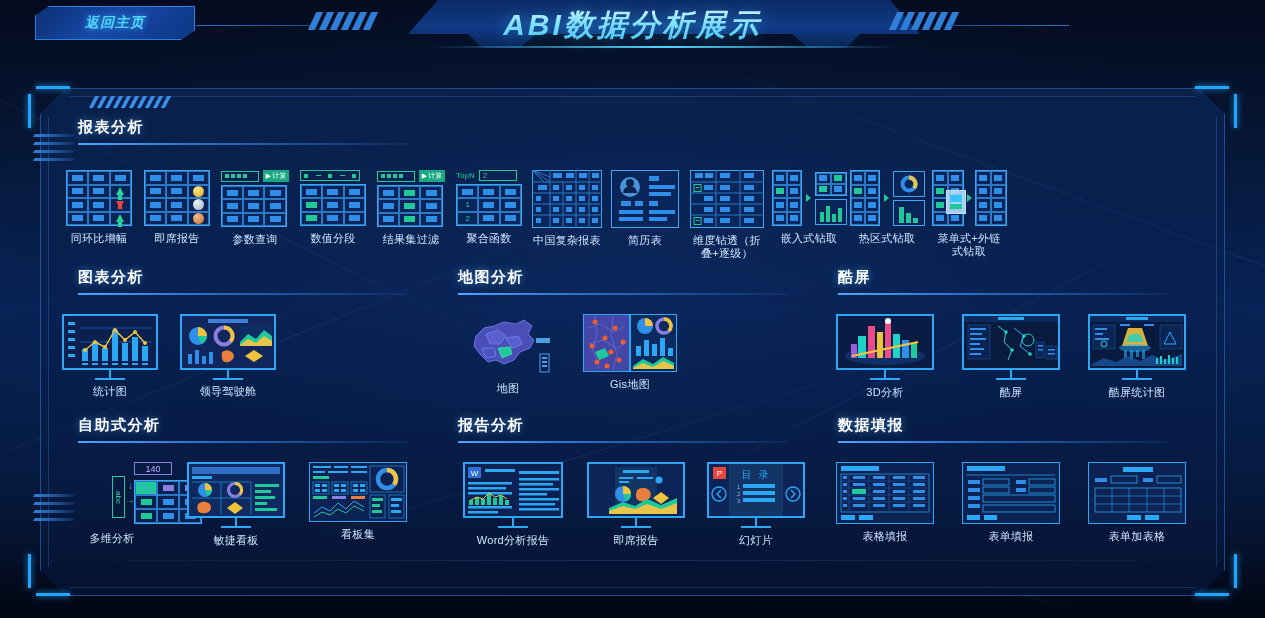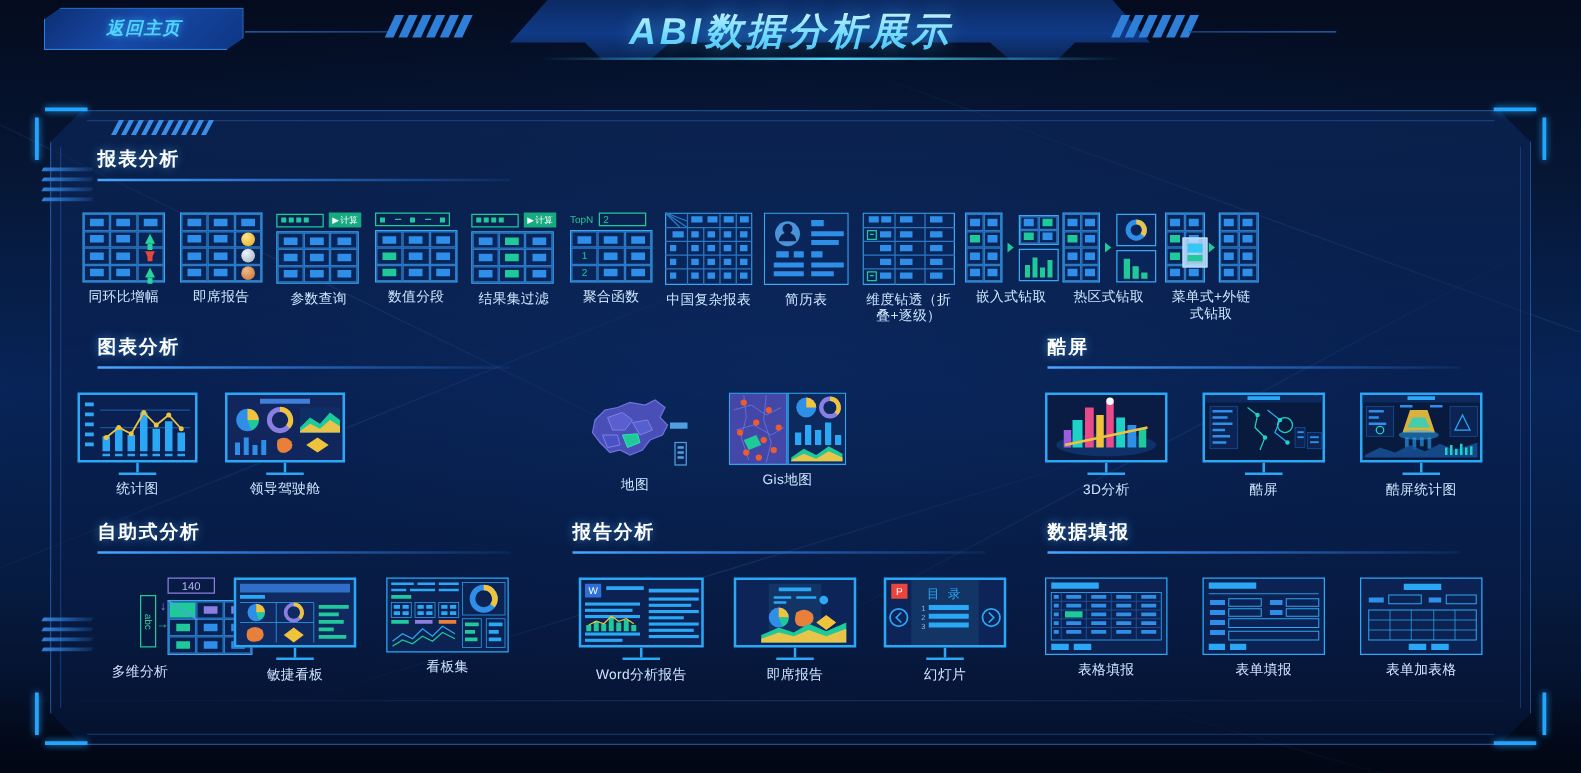--- a/index.html
+++ b/index.html
@@ -900,20 +900,24 @@
               <path d="M72 34 l9 6 l-9 6 l-9 -6z" fill="#f0c33c"></path>
             </svg>
           </div>
           <div class="mon-stand"></div>
             <div class="mon-base"></div>
         </div>
         <div class="tile-label">领导驾驶舱</div>
       </div>
     </div>
 
+    <div class="col-head" style="left:398px; top:0; width:330px;">
+      <div class="sec-title">地图分析</div>
+      <div class="sec-rule"></div>
+    </div>
     <div class="row" style="left:400px; top:46px; gap:26px;">
       <div class="tile" style="width:96px">
         <div class="art">
           <svg width="92" height="62" viewBox="0 0 92 62">
             <path d="M14 22 L22 14 L32 12 L42 8 L54 10 L62 6 L70 12 L66 20 L72 26 L68 34 L58 38 L52 46 L42 50 L34 46 L26 48 L18 40 L12 32z" fill="#4a4fb8" stroke="#6d73e0" stroke-width="1"></path>
             <path d="M24 20 L36 16 L44 22 L38 30 L28 30z" fill="#5a5fd0" stroke="#7b81ea" stroke-width=".8"></path>
             <path d="M44 24 L56 22 L60 30 L50 34z" fill="#5560cf" stroke="#7b81ea" stroke-width=".8"></path>
             <path d="M36 34 L48 33 L50 40 L40 44z" fill="#1fc99a" stroke="#31e0ae" stroke-width=".8"></path>
             <path d="M20 34 L32 34 L34 42 L24 44z" fill="#4b52c4" stroke="#7b81ea" stroke-width=".8"></path>
             <rect x="74" y="24" width="14" height="5" fill="#4f9fe0"></rect>

